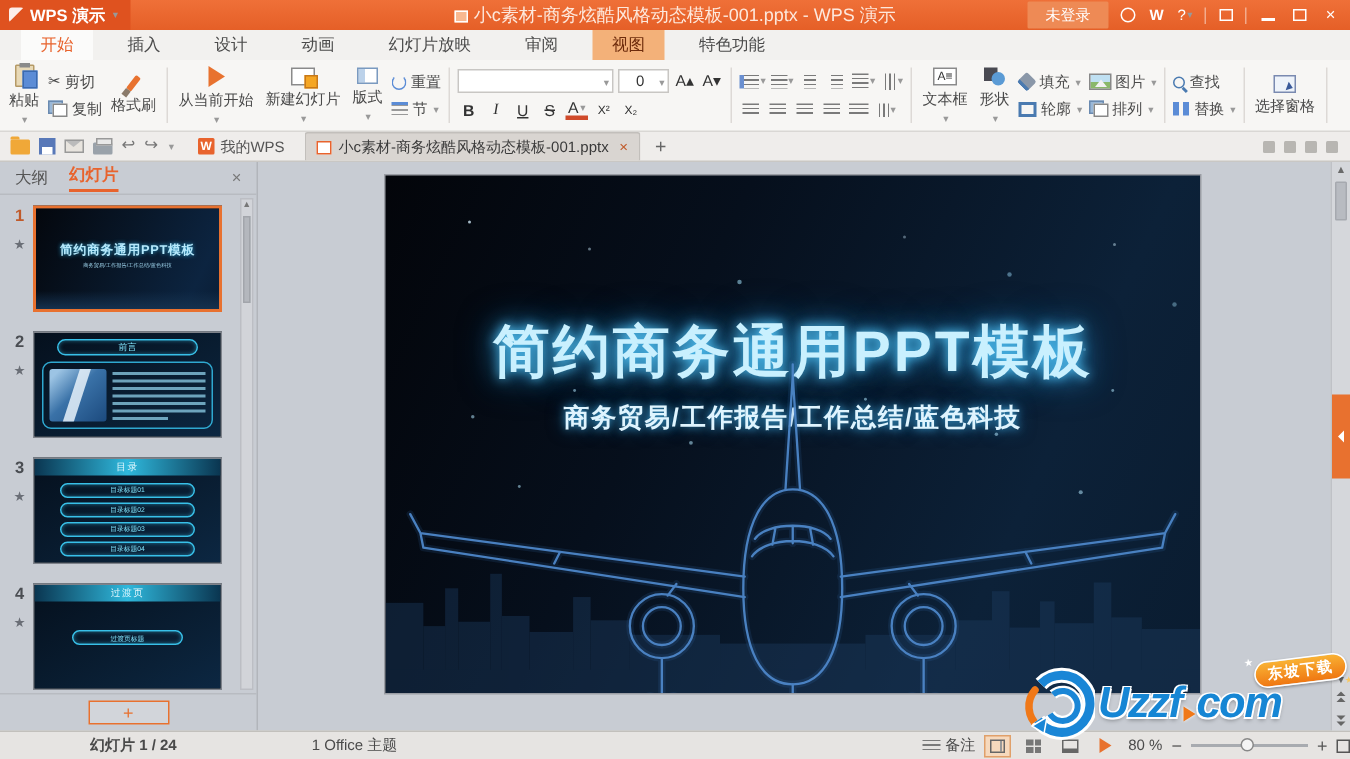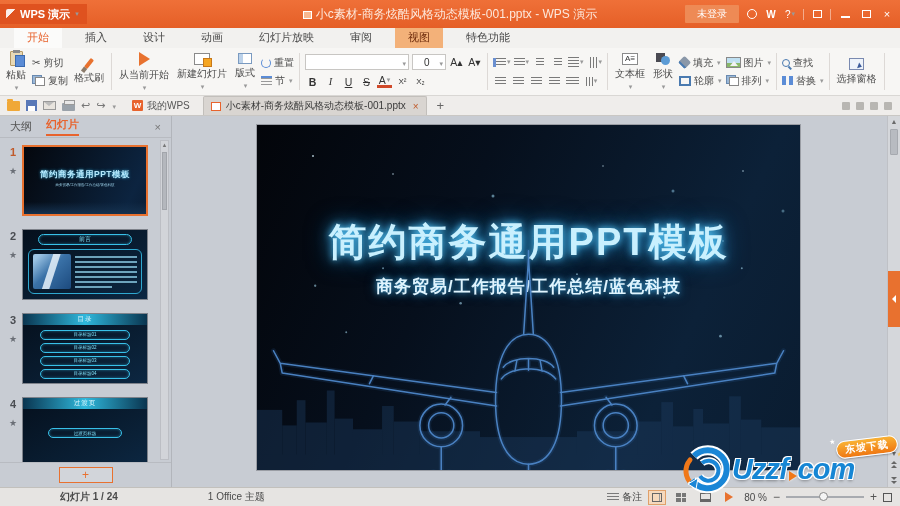--- a/index.html
+++ b/index.html
@@ -1,21 +1,21 @@
 <!DOCTYPE html>
 <html><head>
 <meta charset="utf-8">
 <style>
   * { box-sizing:border-box; margin:0; padding:0; }
   html,body { width:900px; height:506px; overflow:hidden; }
   body { font-family:"Liberation Sans","DejaVu Sans",sans-serif; font-size:11px; color:#444; }
   .app { width:900px; height:506px; display:flex; flex-direction:column; background:#c8ccd3; position:relative; }
 
   
-  .titlebar { height:28px; background:linear-gradient(#ef7038,#e55f27); display:flex; align-items:center; color:#fff; flex:none; position:relative; }
+  .titlebar { height:20px; background:linear-gradient(#ef7038,#e55f27); display:flex; align-items:center; color:#fff; flex:none; position:relative; }
   .app-btn { height:20px; background:#df521f; display:flex; align-items:center; gap:4px; padding:0 8px 0 6px; font-weight:bold; font-size:11px; }
   .app-btn .mark { width:10px; height:10px; background:linear-gradient(135deg,#fff 48%,transparent 49%); border-radius:2px; opacity:.9; }
   .tb-title { position:absolute; left:0; right:0; text-align:center; font-size:12px; color:#fde8dc; pointer-events:none; }
   .tb-title .doc-ic { display:inline-block; width:9px; height:8px; border:1px solid #fff; background:#f8b890; margin-right:4px; vertical-align:-1px; }
   .tb-right { margin-left:auto; display:flex; align-items:center; gap:7px; padding-right:6px; z-index:2; }
   .login-btn { background:#ee8a55; padding:2px 12px; font-size:10px; border-radius:1px; }
   .tb-ic { width:12px; height:12px; display:flex; align-items:center; justify-content:center; font-size:10px; color:#fff; }
   .tb-circle { width:10px; height:10px; border:1.5px solid #fff; border-radius:50%; }
   .tb-w { font-weight:bold; }
   .tb-sep { width:1px; height:11px; background:rgba(255,255,255,.45); }
@@ -152,21 +152,21 @@
   .pull-tab i { width:0; height:0; border-right:4px solid #fff; border-top:4px solid transparent; border-bottom:4px solid transparent; }
   .pgbtn { position:absolute; left:0; right:0; height:9px; display:flex; flex-direction:column; align-items:center; justify-content:center; gap:1px; }
   .pgbtn b { width:0; height:0; border-left:3px solid transparent; border-right:3px solid transparent; }
   .pg-up { bottom:18px; } .pg-up b { border-bottom:3px solid #666; }
   .pg-dn { bottom:2px; } .pg-dn b { border-top:3px solid #666; }
 
   
   .statusbar { height:19px; flex:none; background:#e6e4e2; border-top:1px solid #c2c0bc; display:flex; align-items:center; font-size:10px; color:#4a4a4a; }
   .st-counter { margin-left:60px;font-weight:bold; }
   .st-theme { margin-left:90px; }
-  .st-right { margin-left:auto; display:flex; align-items:center; gap:6px; padding-right:8px; }
+  .st-right { margin-left:auto; display:flex; align-items:center; gap:6px; }
   .st-notes { display:flex; align-items:center; gap:3px; }
   .vi { width:18px; height:15px; border:1px solid transparent; display:flex; align-items:center; justify-content:center; }
   .vi.active { background:#f6d9bd; border-color:#e0a06a; }
   .vi-norm { width:10px; height:9px; border:1px solid #666; background:linear-gradient(90deg,transparent 6px,#999 6px 7px,transparent 7px); }
   .vi-sort2 { width:10px; height:9px; display:grid; grid-template-columns:1fr 1fr; grid-template-rows:1fr 1fr; gap:1px; }
   .vi-sort2 i { background:#777; }
   .vi-read { width:11px; height:9px; border:1px solid #666; border-bottom-width:3px; }
   .vi-play { width:0; height:0; border-left:8px solid #e8722f; border-top:5px solid transparent; border-bottom:5px solid transparent; }
   .zoom-track { width:78px; height:2px; background:#a8abb0; position:relative; }
   .zoom-knob { position:absolute; left:42%; top:-4px; width:9px; height:9px; border-radius:50%; background:#f4f4f4; border:1px solid #888; }

